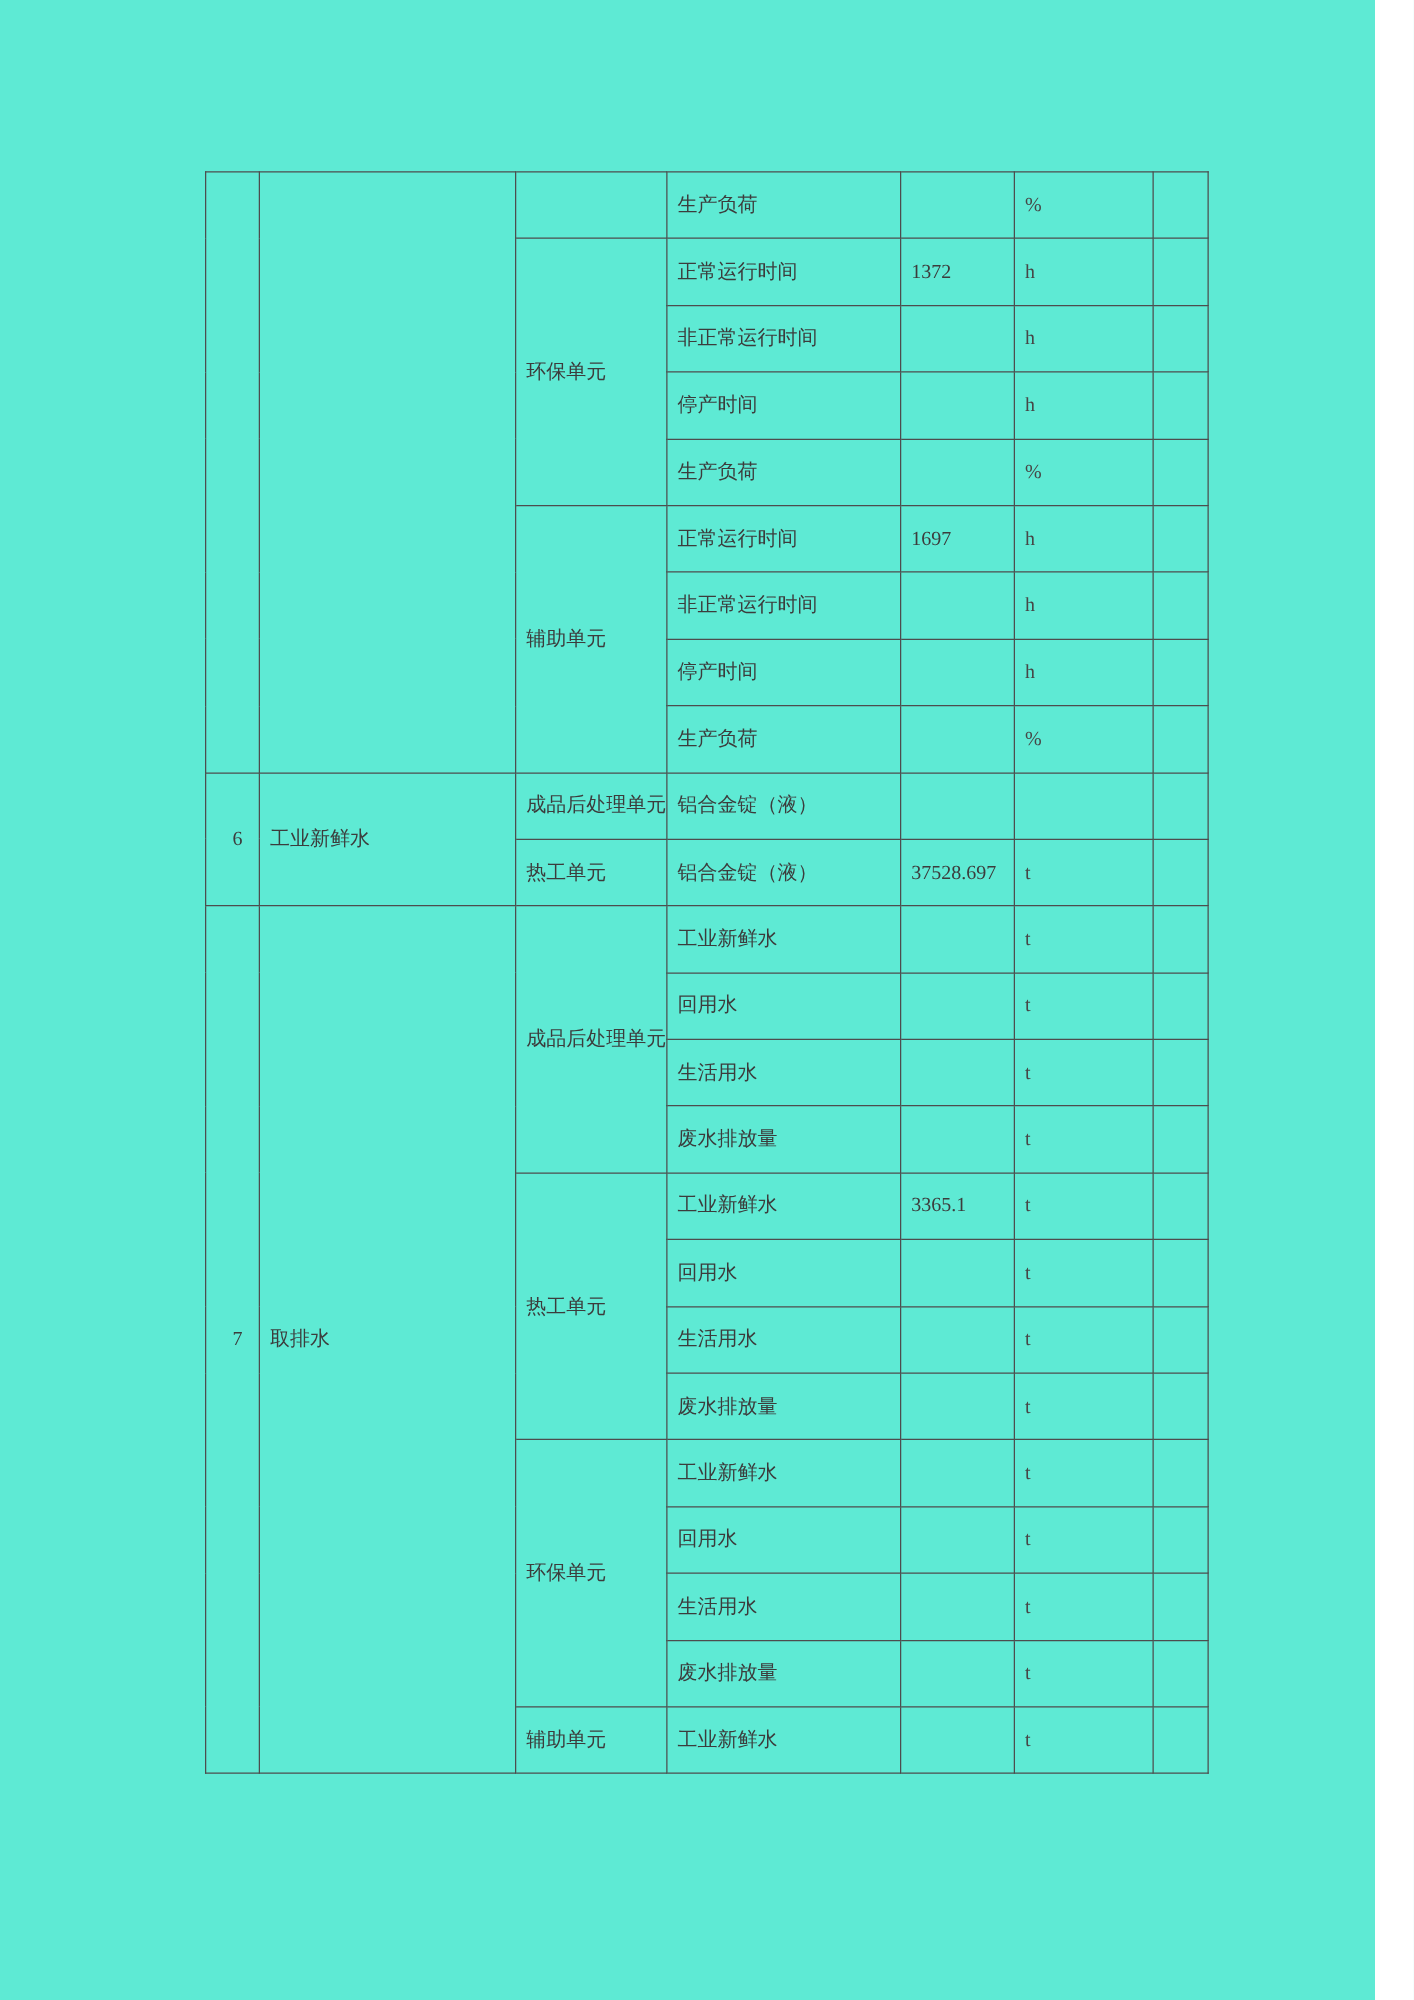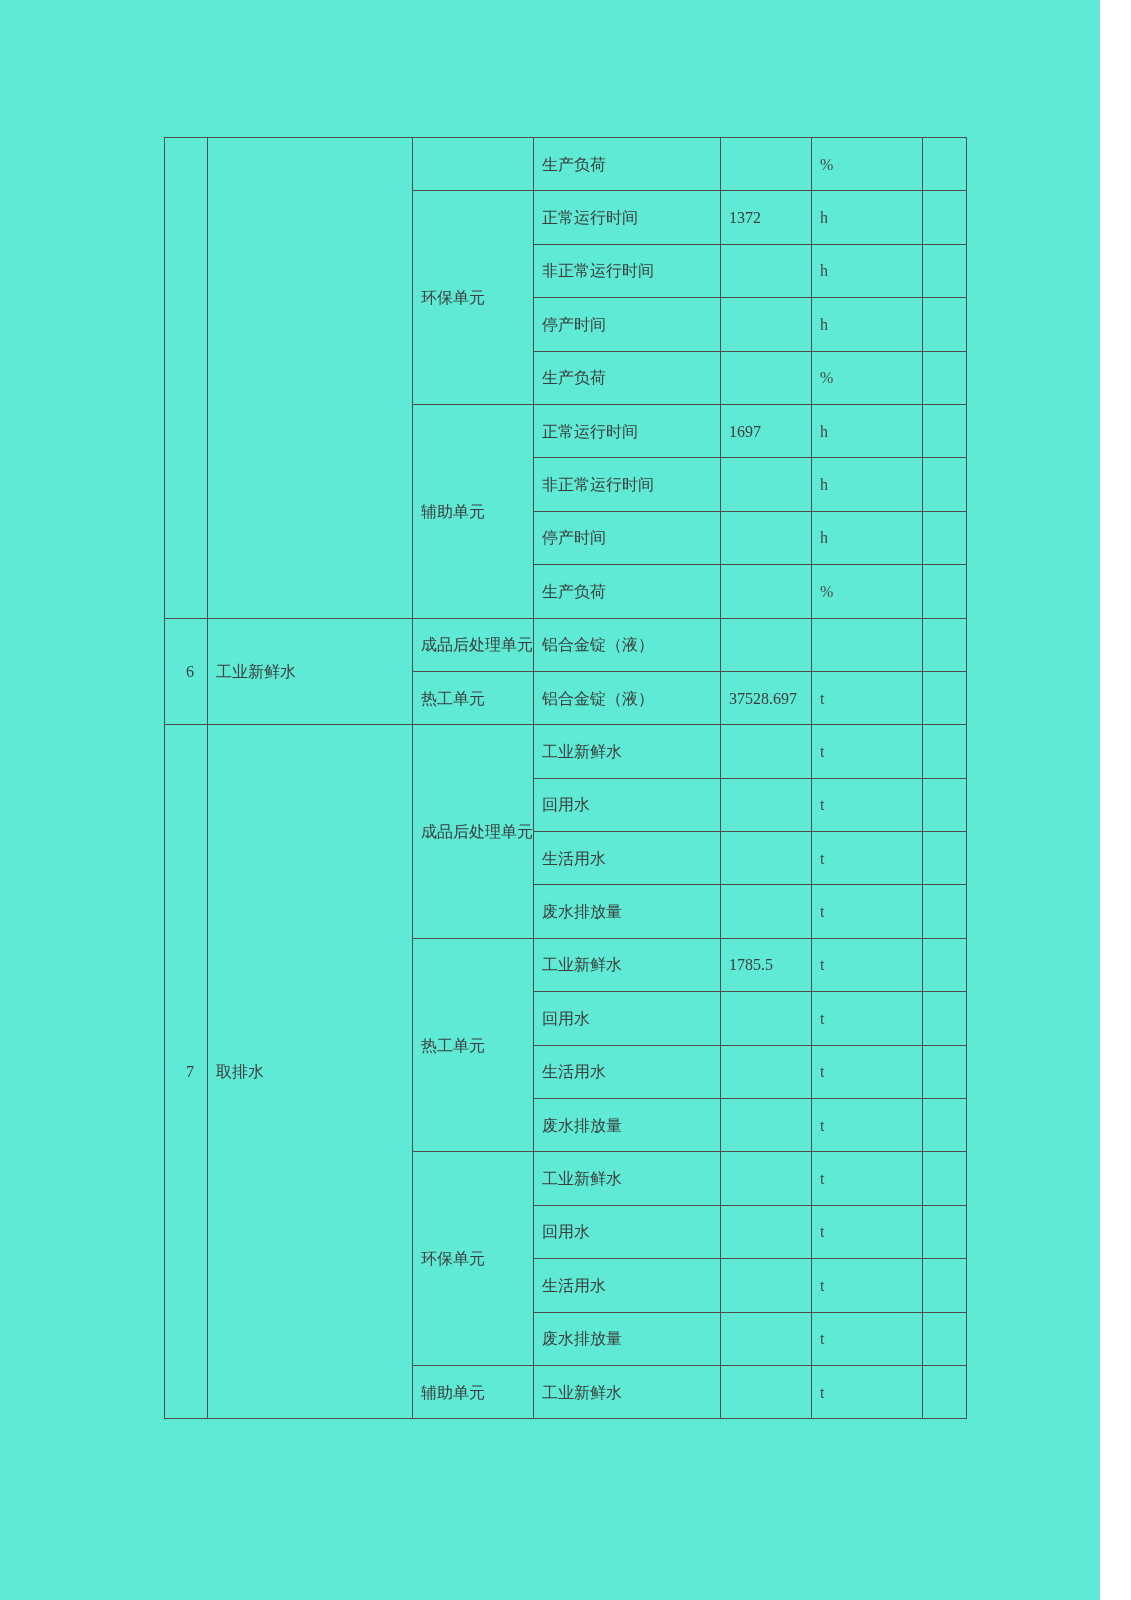--- a/index.html
+++ b/index.html
@@ -159,21 +159,21 @@
         </tr>
         <tr>
           <td class="col-item">废水排放量</td>
           <td class="col-value"></td>
           <td class="col-measure">t</td>
           <td class="col-blank"></td>
         </tr>
         <tr>
           <td class="col-unit" rowspan="4">热工单元</td>
           <td class="col-item">工业新鲜水</td>
-          <td class="col-value">1785.5</td>
+          <td class="col-value">3365.1</td>
           <td class="col-measure">t</td>
           <td class="col-blank"></td>
         </tr>
         <tr>
           <td class="col-item">回用水</td>
           <td class="col-value"></td>
           <td class="col-measure">t</td>
           <td class="col-blank"></td>
         </tr>
         <tr>

